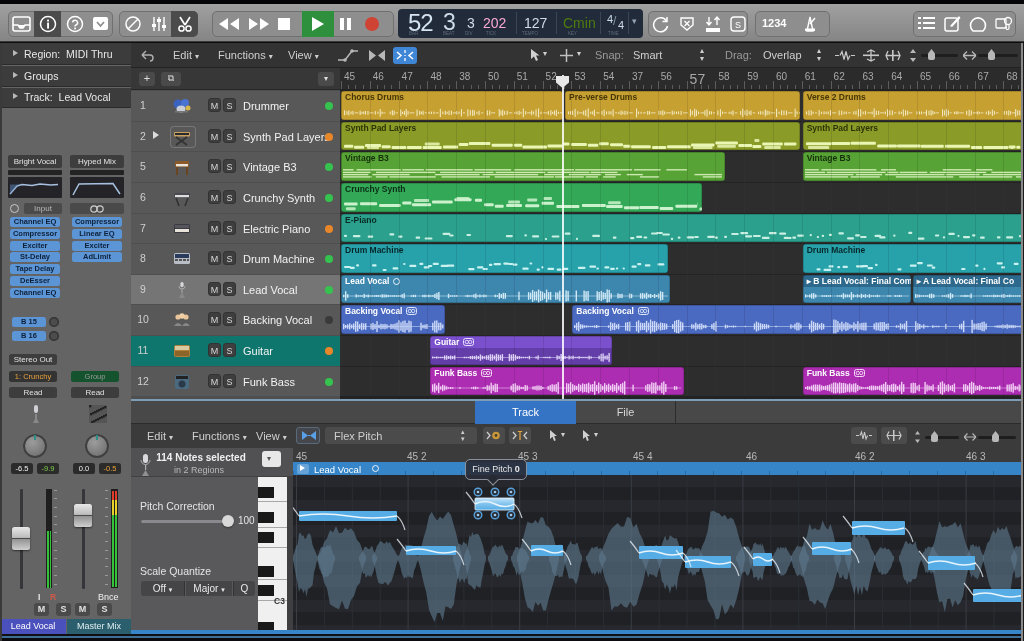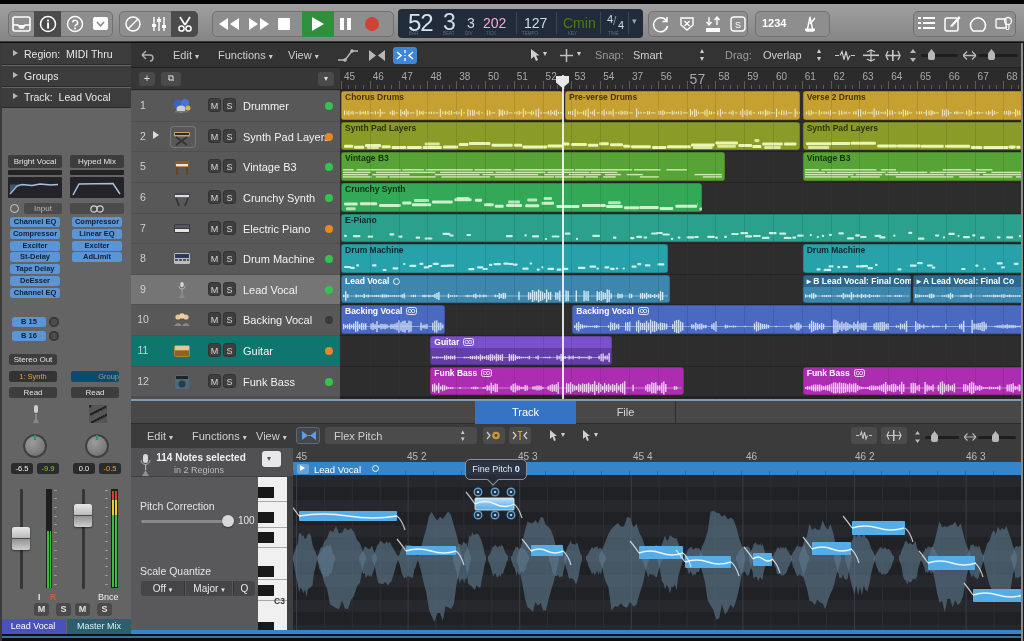--- a/index.html
+++ b/index.html
@@ -178,22 +178,22 @@
 <div style="position:absolute;left:10px;top:287.8px;width:50px;height:10px;background:#5b95d6;border-radius:2.5px;color:#0e2038;font-size:7.5px;font-weight:bold;text-align:center;line-height:10px">Channel EQ</div>
 <div style="position:absolute;left:72px;top:217.0px;width:50px;height:10px;background:#5b95d6;border-radius:2.5px;color:#0e2038;font-size:7.5px;font-weight:bold;text-align:center;line-height:10px">Compressor</div>
 <div style="position:absolute;left:72px;top:228.8px;width:50px;height:10px;background:#5b95d6;border-radius:2.5px;color:#0e2038;font-size:7.5px;font-weight:bold;text-align:center;line-height:10px">Linear EQ</div>
 <div style="position:absolute;left:72px;top:240.6px;width:50px;height:10px;background:#5b95d6;border-radius:2.5px;color:#0e2038;font-size:7.5px;font-weight:bold;text-align:center;line-height:10px">Exciter</div>
 <div style="position:absolute;left:72px;top:252.4px;width:50px;height:10px;background:#5b95d6;border-radius:2.5px;color:#0e2038;font-size:7.5px;font-weight:bold;text-align:center;line-height:10px">AdLimit</div>
 <div style="position:absolute;left:12px;top:317px;width:34px;height:10px;background:#5b95d6;border-radius:2.5px;color:#0e2038;font-size:7.5px;font-weight:bold;text-align:center;line-height:10px">B 15</div>
 <div style="position:absolute;left:12px;top:331px;width:34px;height:10px;background:#5b95d6;border-radius:2.5px;color:#0e2038;font-size:7.5px;font-weight:bold;text-align:center;line-height:10px">B 16</div>
 <div style="position:absolute;left:49px;top:317px;width:10px;height:10px;border-radius:50%;background:#4c4c4c;box-shadow:inset 0 0 0 1.5px #353535"></div>
 <div style="position:absolute;left:49px;top:331px;width:10px;height:10px;border-radius:50%;background:#4c4c4c;box-shadow:inset 0 0 0 1.5px #353535"></div>
 <div style="position:absolute;left:9px;top:354px;width:48px;height:11px;background:#3d3d3d;border-radius:2.5px;color:#e0e0e0;font-size:8px;text-align:center;line-height:11px">Stereo Out</div>
-<div style="position:absolute;left:9px;top:371px;width:48px;height:11px;background:#333;border-radius:2.5px;color:#e8a23a;font-size:7.5px;text-align:center;line-height:11px">1: Synth</div>
-<div style="position:absolute;left:71px;top:371px;width:48px;height:11px;background:#0c4a6e;border-radius:2.5px;color:#9a9a9a;font-size:7.5px;text-align:right;line-height:11px">Group</div>
+<div style="position:absolute;left:9px;top:371px;width:48px;height:11px;background:#333;border-radius:2.5px;color:#e8a23a;font-size:7.5px;text-align:center;line-height:11px">1: Crunchy</div>
+<div style="position:absolute;left:71px;top:371px;width:48px;height:11px;background:#14532d;border-radius:2.5px;color:#9a9a9a;font-size:7.5px;text-align:center;line-height:11px">Group</div>
 <div style="position:absolute;left:9px;top:387px;width:48px;height:11px;background:#3d3d3d;border-radius:2.5px;color:#e0e0e0;font-size:8px;text-align:center;line-height:11px">Read</div>
 <div style="position:absolute;left:71px;top:387px;width:48px;height:11px;background:#3d3d3d;border-radius:2.5px;color:#e0e0e0;font-size:8px;text-align:center;line-height:11px">Read</div>
 <svg style="position:absolute;left:30px;top:404px" width="12" height="20" viewBox="0 0 12 20">
     <rect x="4" y="1" width="4" height="8" rx="2" fill="#cfcfd4"></rect>
     <rect x="5.3" y="10" width="1.4" height="5" fill="#999"></rect>
     <path d="M3 19 L6 13 L9 19Z" fill="#888"></path>
   </svg>
 <svg style="position:absolute;left:89px;top:405px" width="18" height="18" viewBox="0 0 18 18">
     <rect width="18" height="18" fill="#555"></rect>
     <g fill="#222">

